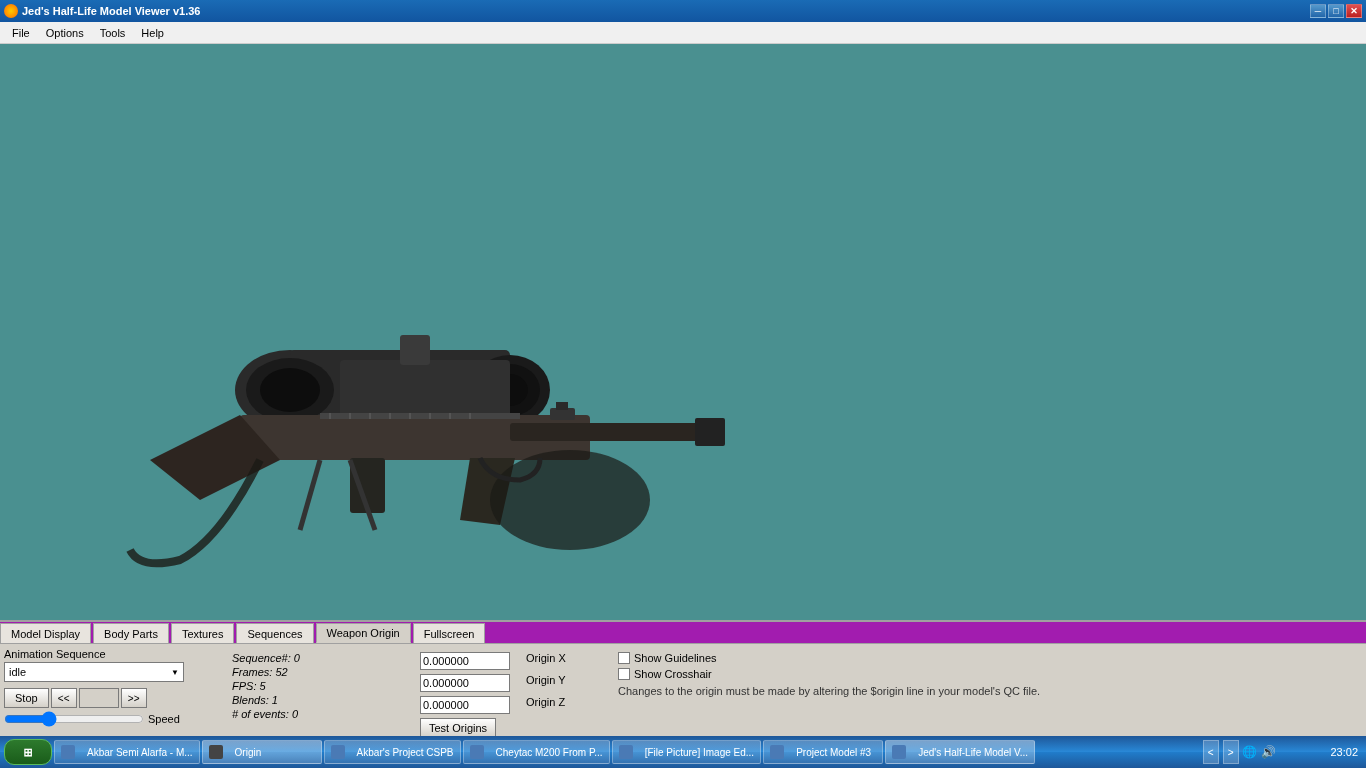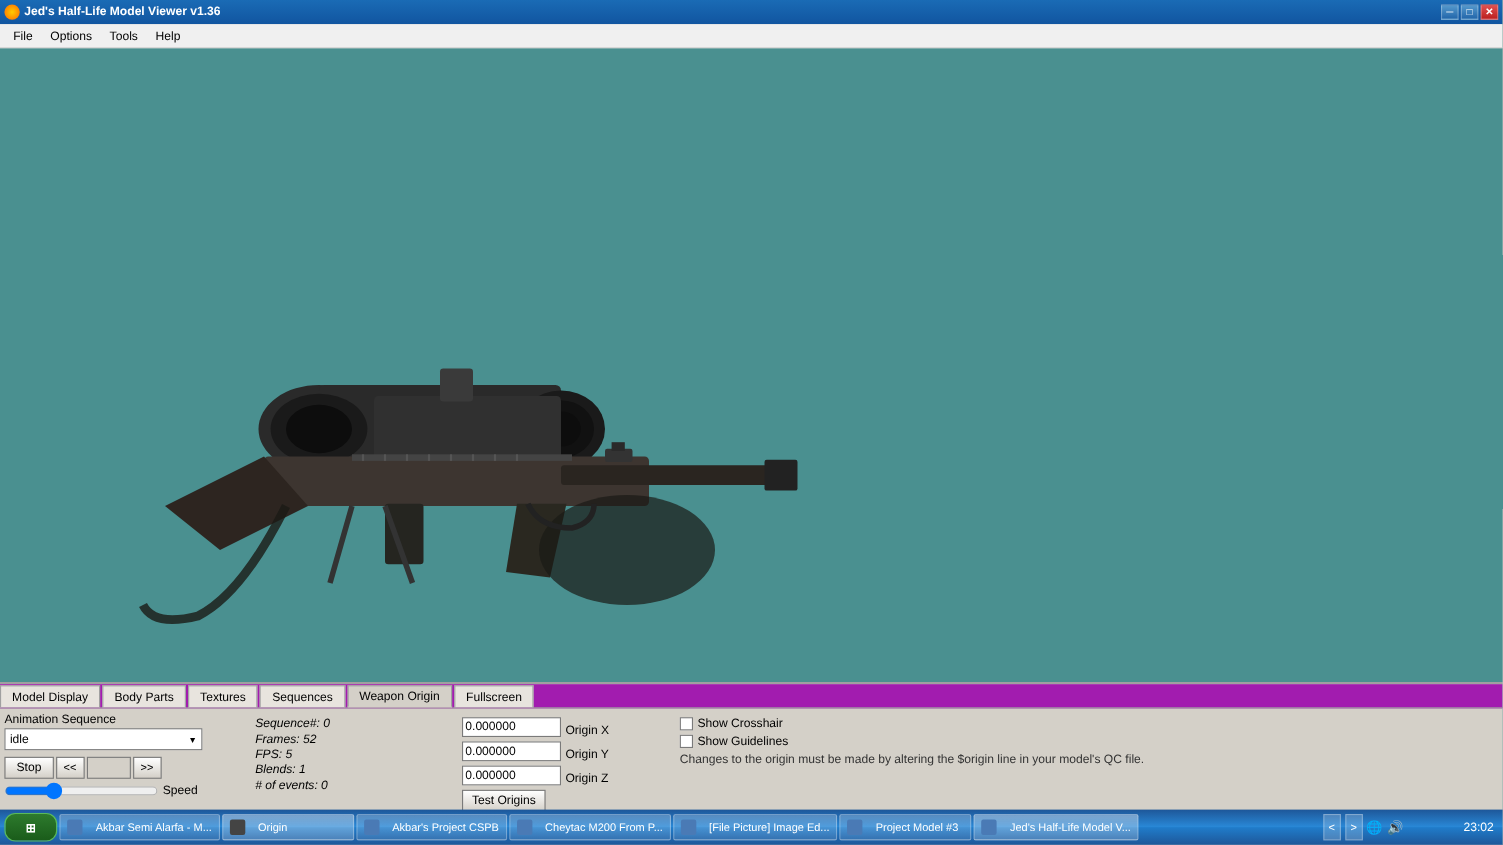--- a/index.html
+++ b/index.html
@@ -156,21 +156,21 @@
     }
     .seq-info { font-size: 11px; margin-bottom: 2px; }
 
     
     #origin-section {
       width: 190px;
       flex-shrink: 0;
       padding-top: 4px;
     }
     .origin-row {
-      display: flex; align-items: flex-end; gap: 4px; margin-bottom: 4px;
+      display: flex; align-items: flex-start; gap: 16px; margin-bottom: 4px;
     }
     .origin-input {
       width: 90px; height: 18px;
       border: 1px solid #7a7a7a;
       background: white;
       font-size: 11px;
       padding: 0 2px;
     }
     .origin-label { width: 55px; font-size: 11px; }
     #test-origins-btn {
@@ -381,25 +381,25 @@
       <div class="origin-row">
         <input type="text" class="origin-input" value="0.000000" style="">
         <span class="origin-label">Origin Z</span>
       </div>
       <button class="ctrl-btn" id="test-origins-btn">Test Origins</button>
     </div>
 
     <div id="right-section">
       <div class="checkbox-row">
         <span class="cb-box"></span>
-        <span>Show Crosshair</span>
+        <span>Show Guidelines</span>
       </div>
       <div class="checkbox-row">
         <span class="cb-box"></span>
-        <span>Show Guidelines</span>
+        <span>Show Crosshair</span>
       </div>
       <div class="info-text">Changes to the origin must be made by altering the $origin line in your model's QC file.</div>
     </div>
   </div>
 </div>
 
 <div id="taskbar">
   <div id="start-btn">
     <span>⊞</span>
   </div>

